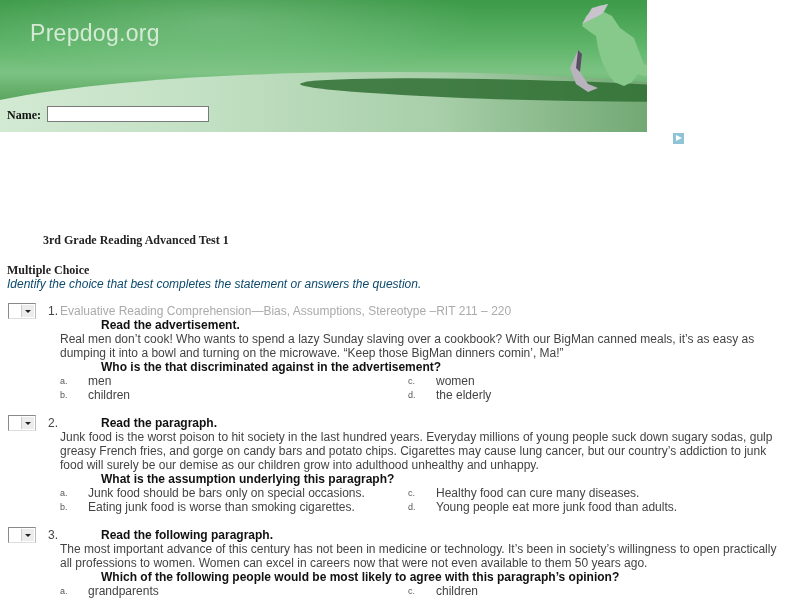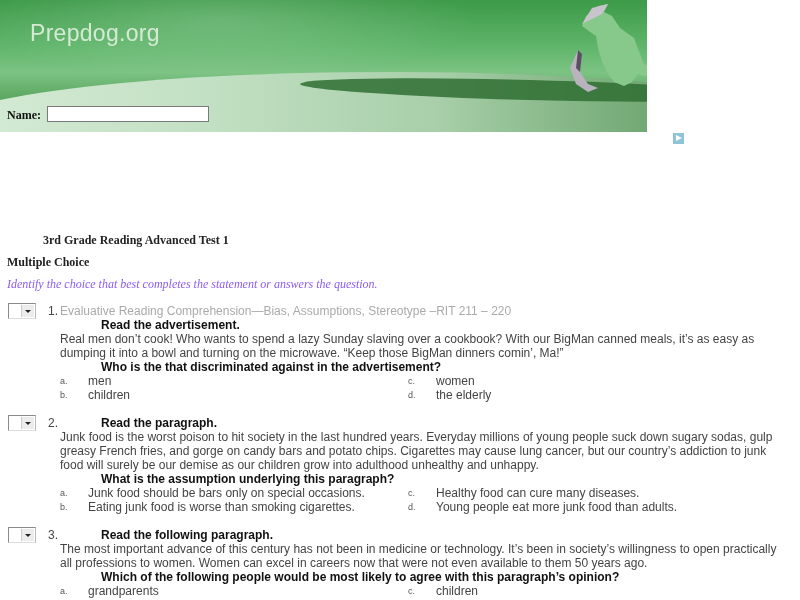--- a/index.html
+++ b/index.html
@@ -17,22 +17,22 @@
   .logo-text { position:absolute; left:30px; top:20px; font-size:23px; color:#d5ead5; letter-spacing:0.3px; }
   .dog { position:absolute; left:568px; top:2px; width:110px; height:92px; }
 
   .name-label { position:absolute; left:7px; top:108px; font-family:"Liberation Serif", serif; font-weight:bold; font-size:12px; color:#111; }
   .name-input { position:absolute; left:47px; top:106px; width:162px; height:16px; border:1px solid #7a7a7a; background:#fff; padding:0; box-sizing:border-box; }
 
   .ad-icon { position:absolute; left:673px; top:133px; width:11px; height:11px; background:#8fc3d6; }
   .ad-icon:after { content:""; position:absolute; left:3px; top:2px; border-left:6px solid #ffffff; border-top:3.5px solid transparent; border-bottom:3.5px solid transparent; }
 
   .test-title { position:absolute; left:7px; top:233px; font-family:"Liberation Serif", serif; font-weight:bold; font-size:12px; color:#222;margin-left:36px; }
-  .section-title { position:absolute; left:7px; top:255px; font-family:"Liberation Serif", serif; font-weight:bold; font-size:12px; color:#222; }
-  .section-instr { position:absolute; left:7px; top:277px; font-family:Liberation Serif, serif; font-style:italic; font-size:12px; color:#8b5cf6; }
+  .section-title { position:absolute; left:7px; top:263px; font-family:"Liberation Serif", serif; font-weight:bold; font-size:12px; color:#222; }
+  .section-instr { position:absolute; left:7px; top:277px; font-family:Liberation Sans, sans-serif; font-style:italic; font-size:12px; color:#0c4a6e; }
 
   .q { position:absolute; left:0; width:800px; font-size:12px; line-height:14px; }
   .q .sel { position:absolute; left:8px; top:0; width:28px; height:16px; border:1px solid #8a8a8a; border-right-color:#bbb; border-bottom-color:#ddd; box-sizing:border-box; background:#fff; }
   .q .sel .btn { position:absolute; right:1px; top:1px; width:12px; height:12px; background:#ececec; border-left:1px solid #ccc; }
   .q .sel .btn:after { content:""; position:absolute; left:3px; top:5px; border-top:3px solid #222; border-left:3px solid transparent; border-right:3px solid transparent; }
   .q .num { position:absolute; left:48px; top:1px; color:#444; font-size:12px; }
   .q .body { position:absolute; left:60px; top:1px; width:730px; }
   .q .topic { color:#aaaaaa; }
   .q .bold { font-weight:bold; color:#111;padding-left:41px; }
   .q .para { color:#444; }

